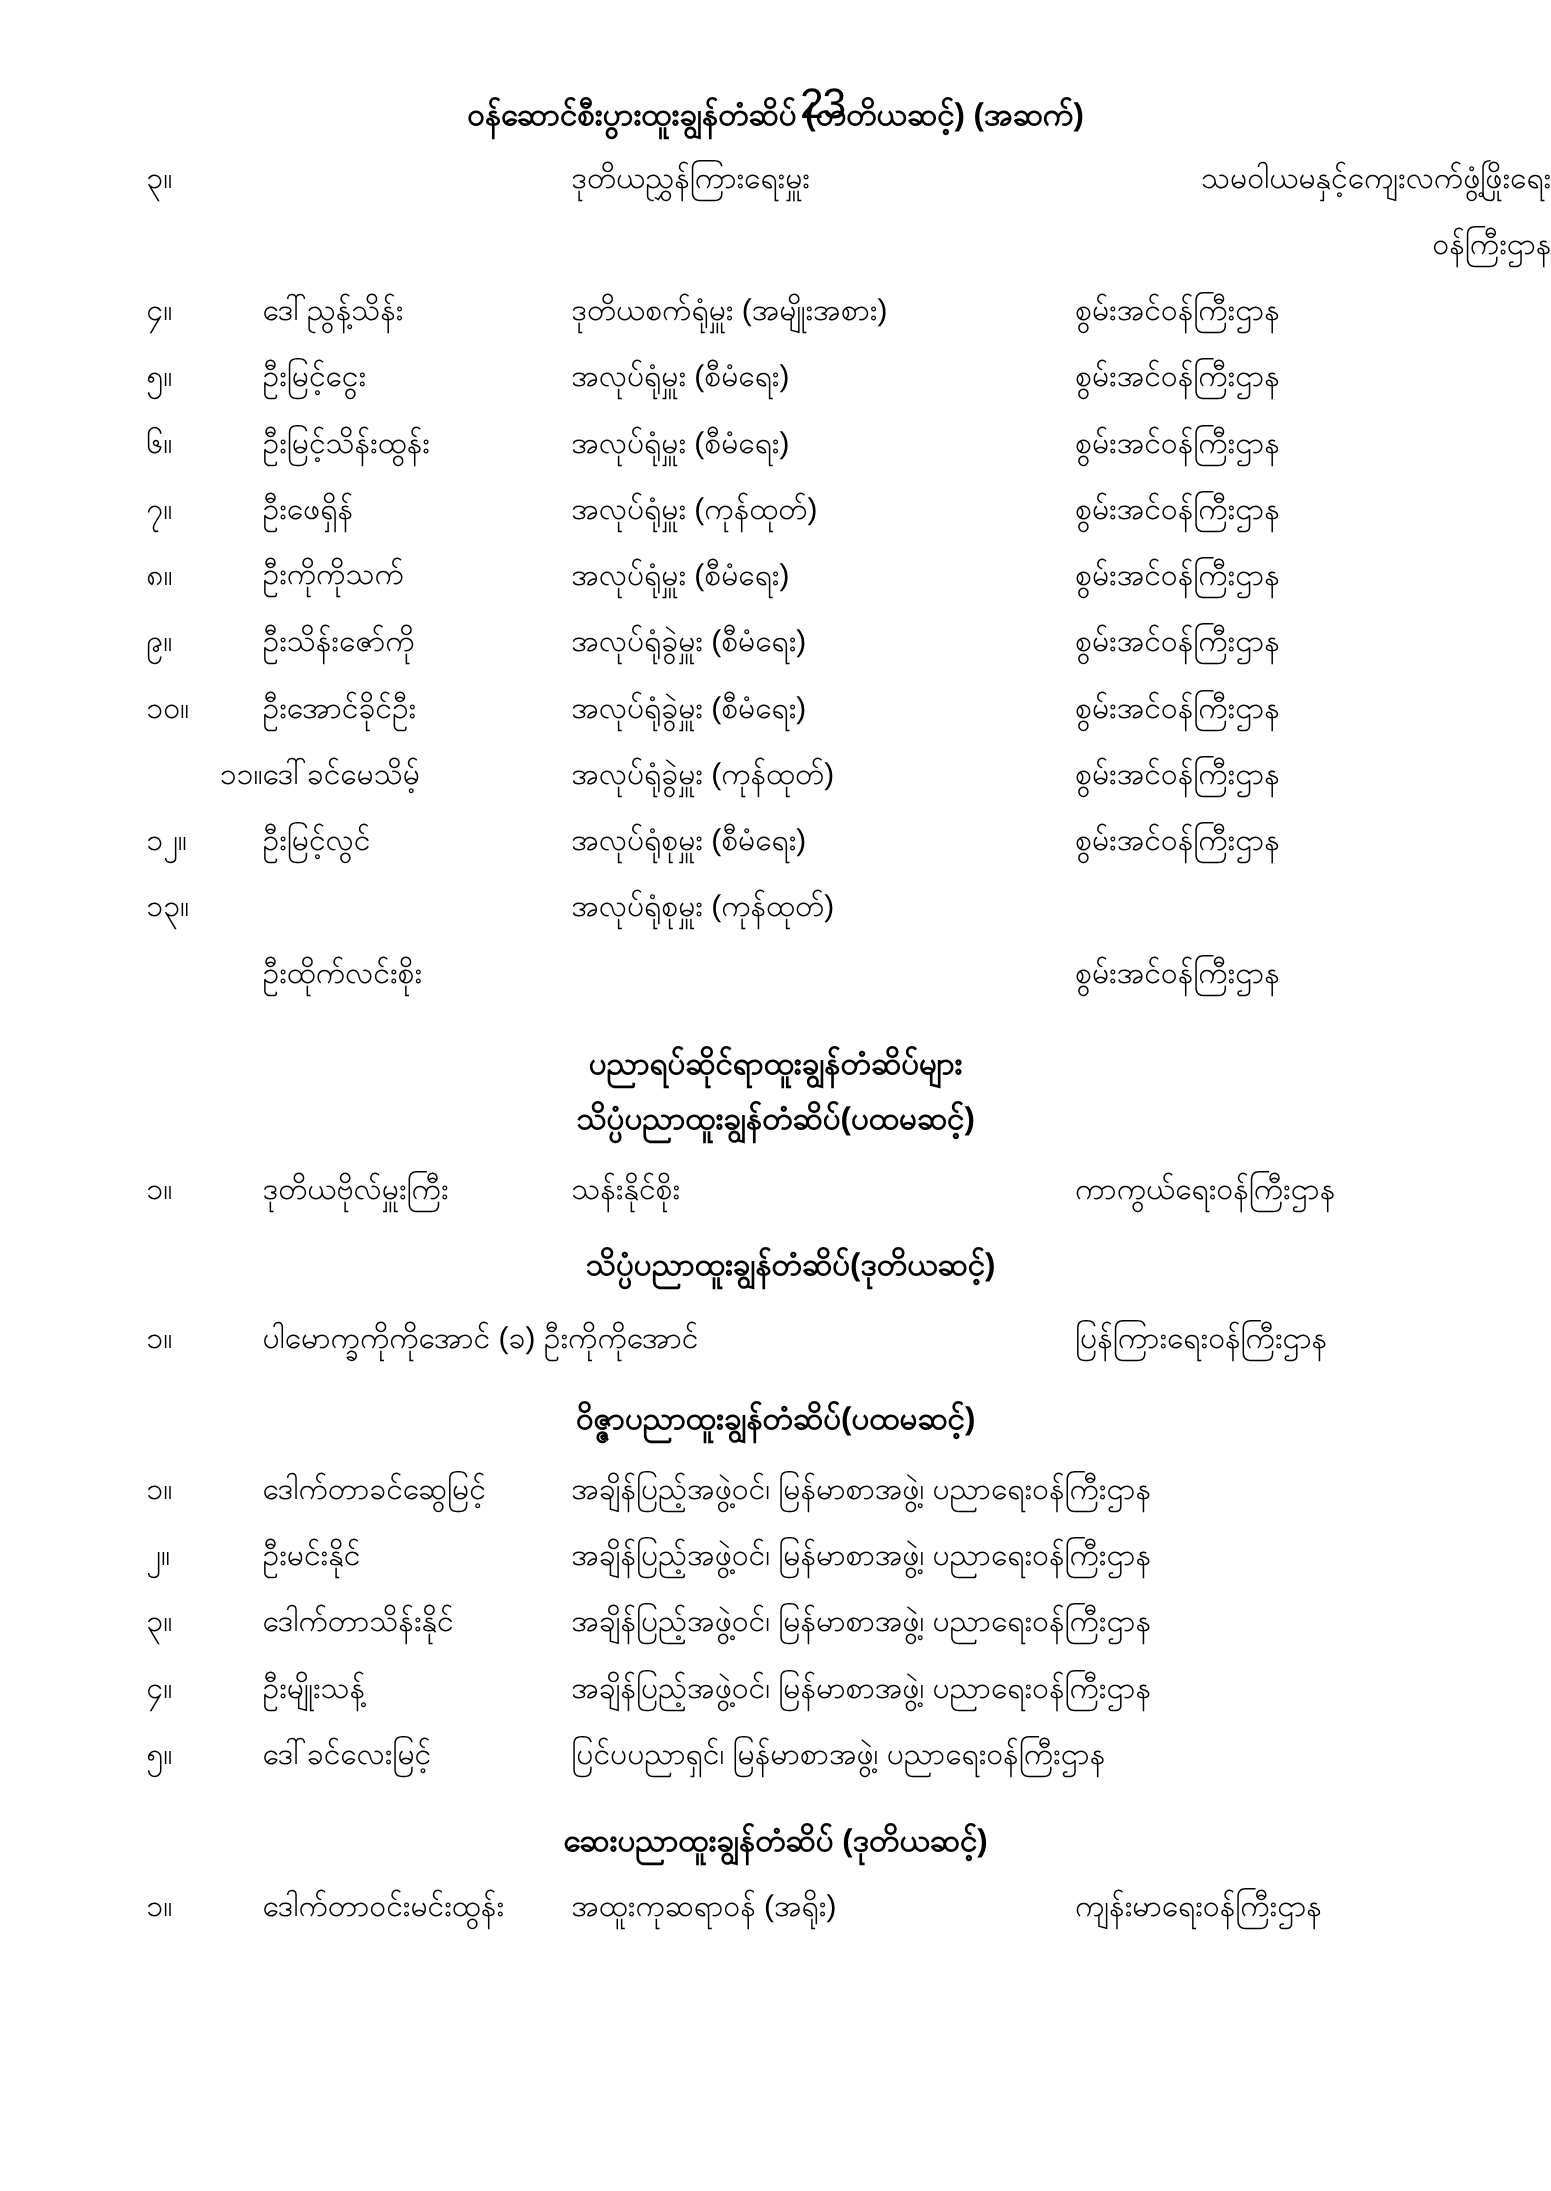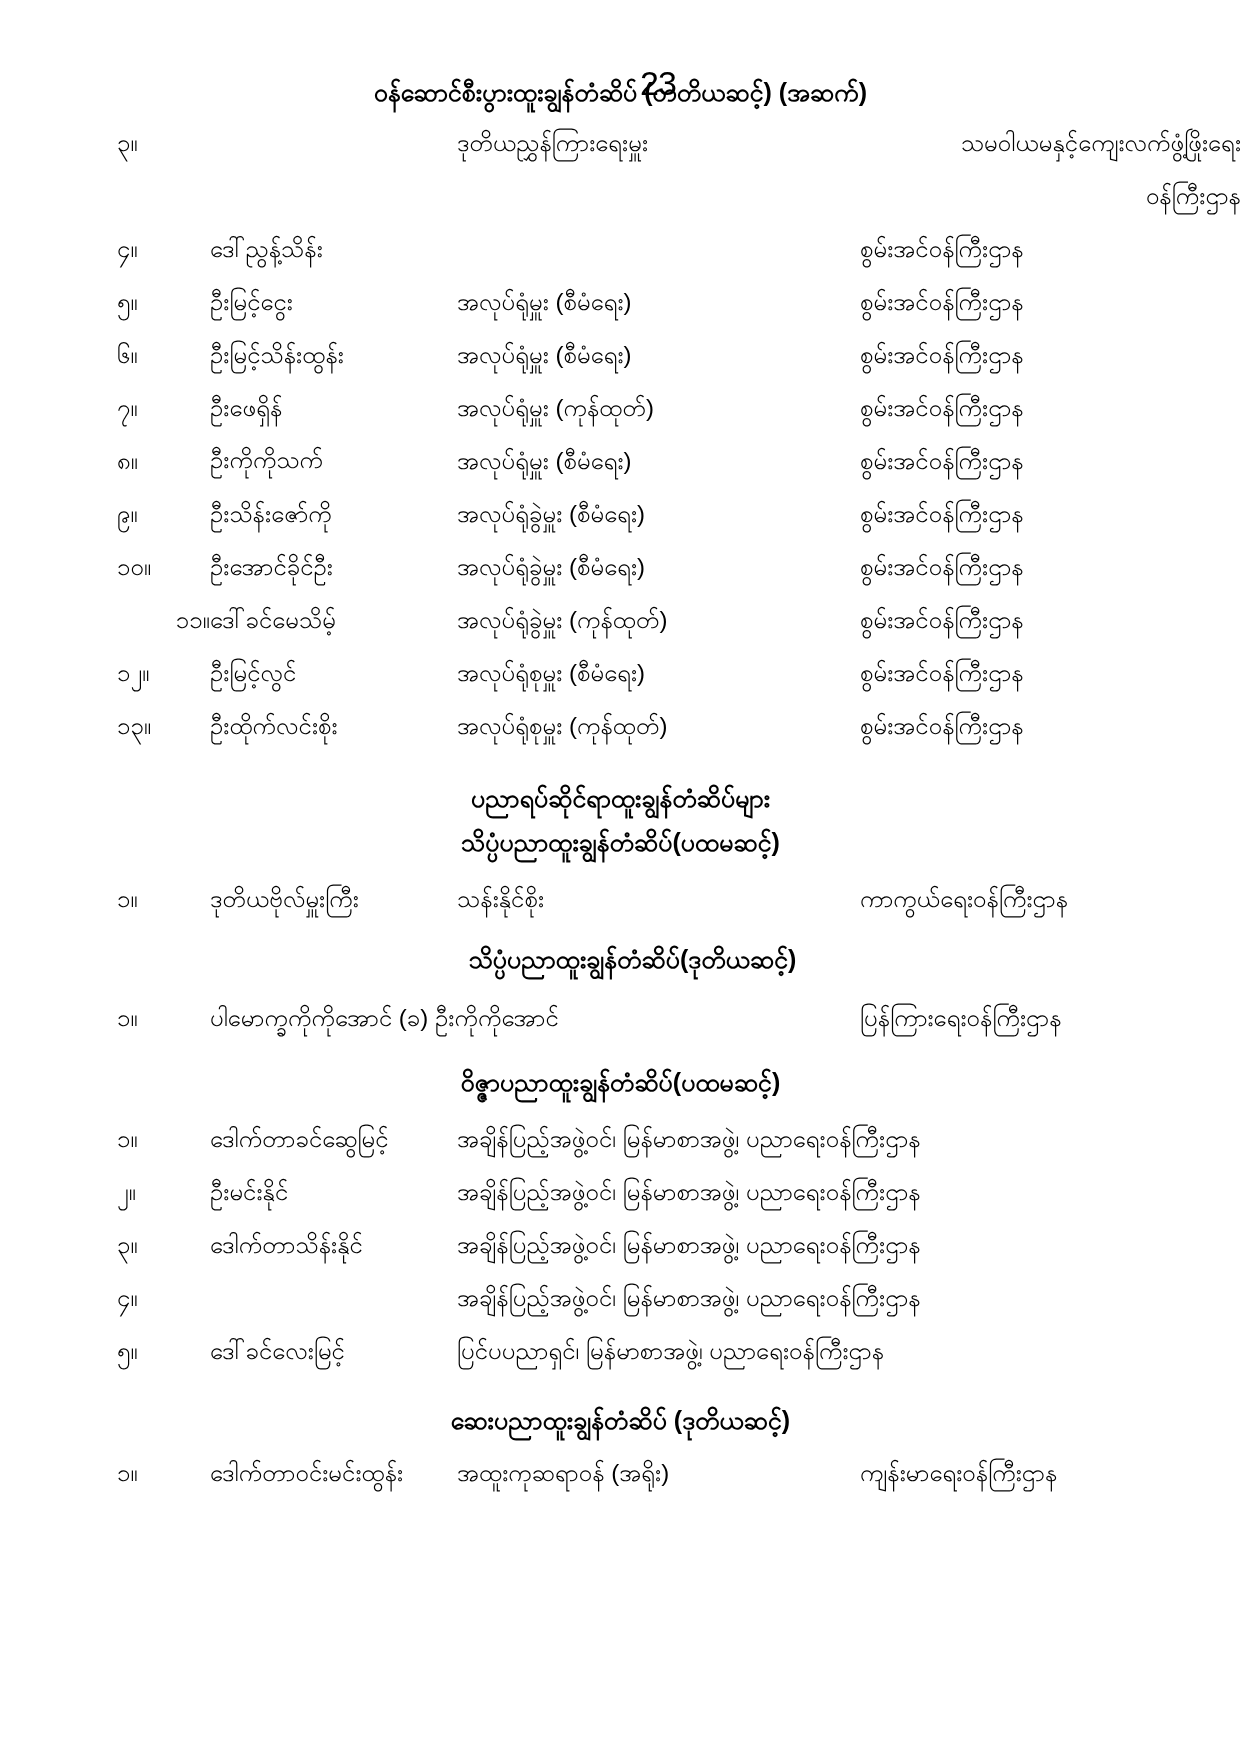--- a/index.html
+++ b/index.html
@@ -67,20 +67,21 @@
           <div class="cell" data-name="row-number" style="grid-column: 1 / span 1;">၃။</div>
           <div class="cell" data-name="row-position" style="grid-column: 3 / span 1;">ဒုတိယညွှန်ကြားရေးမှူး</div>
           <div class="cell" data-name="row-ministry" style="grid-column: 4 / span 1; margin-left: -43px; text-align: right;">
             <div class="cell-line" data-name="row-ministry-line">သမဝါယမနှင့်ကျေးလက်ဖွံ့ဖြိုးရေး</div>
             <div class="cell-line" data-name="row-ministry-line">ဝန်ကြီးဌာန</div>
           </div>
         </div>
         <div class="row" data-name="table-row">
           <div class="cell" data-name="row-number" style="grid-column: 1 / span 1;">၄။</div>
           <div class="cell" data-name="row-name" style="grid-column: 2 / span 1;">ဒေါ်ညွန့်သိန်း</div>
+          <div class="cell" data-name="row-position" style="grid-column: 3 / span 1;">ဒုတိယစက်ရုံမှူး (အမျိုးအစား)</div>
           <div class="cell" data-name="row-ministry" style="grid-column: 4 / span 1;">စွမ်းအင်ဝန်ကြီးဌာန</div>
         </div>
         <div class="row" data-name="table-row">
           <div class="cell" data-name="row-number" style="grid-column: 1 / span 1;">၅။</div>
           <div class="cell" data-name="row-name" style="grid-column: 2 / span 1;">ဦးမြင့်ငွေး</div>
           <div class="cell" data-name="row-position" style="grid-column: 3 / span 1;">အလုပ်ရုံမှူး (စီမံရေး)</div>
           <div class="cell" data-name="row-ministry" style="grid-column: 4 / span 1;">စွမ်းအင်ဝန်ကြီးဌာန</div>
         </div>
         <div class="row" data-name="table-row">
           <div class="cell" data-name="row-number" style="grid-column: 1 / span 1;">၆။</div>
@@ -119,22 +120,22 @@
           <div class="cell" data-name="row-ministry" style="grid-column: 4 / span 1;">စွမ်းအင်ဝန်ကြီးဌာန</div>
         </div>
         <div class="row" data-name="table-row">
           <div class="cell" data-name="row-number" style="grid-column: 1 / span 1;">၁၂။</div>
           <div class="cell" data-name="row-name" style="grid-column: 2 / span 1;">ဦးမြင့်လွင်</div>
           <div class="cell" data-name="row-position" style="grid-column: 3 / span 1;">အလုပ်ရုံစုမှူး (စီမံရေး)</div>
           <div class="cell" data-name="row-ministry" style="grid-column: 4 / span 1;">စွမ်းအင်ဝန်ကြီးဌာန</div>
         </div>
         <div class="row" data-name="table-row">
           <div class="cell" data-name="row-number" style="grid-column: 1 / span 1;">၁၃။</div>
+          <div class="cell" data-name="row-position" style="grid-column: 3 / span 1;">အလုပ်ရုံစုမှူး (ကုန်ထုတ်)</div>
           <div class="cell" data-name="row-name" style="grid-column: 2 / span 1;">ဦးထိုက်လင်းစိုး</div>
-          <div class="cell" data-name="row-position" style="grid-column: 3 / span 1;">အလုပ်ရုံစုမှူး (ကုန်ထုတ်)</div>
           <div class="cell" data-name="row-ministry" style="grid-column: 4 / span 1;">စွမ်းအင်ဝန်ကြီးဌာန</div>
         </div>
       </div>
     </section>
     <section class="doc-section" data-name="section-academic-group">
       <h2 class="section-title" data-name="section-title">ပညာရပ်ဆိုင်ရာထူးချွန်တံဆိပ်များ</h2>
     </section>
     <section class="doc-section" data-name="section-science-first">
       <h2 class="section-title" data-name="section-title">သိပ္ပံပညာထူးချွန်တံဆိပ်(ပထမဆင့်)</h2>
       <div class="rows" data-name="section-rows">
@@ -169,20 +170,21 @@
           <div class="cell" data-name="row-name" style="grid-column: 2 / span 1;">ဦးမင်းနိုင်</div>
           <div class="cell" data-name="row-description" style="grid-column: 3 / span 2;">အချိန်ပြည့်အဖွဲ့ဝင်၊ မြန်မာစာအဖွဲ့၊ ပညာရေးဝန်ကြီးဌာန</div>
         </div>
         <div class="row" data-name="table-row">
           <div class="cell" data-name="row-number" style="grid-column: 1 / span 1;">၃။</div>
           <div class="cell" data-name="row-name" style="grid-column: 2 / span 1;">ဒေါက်တာသိန်းနိုင်</div>
           <div class="cell" data-name="row-description" style="grid-column: 3 / span 2;">အချိန်ပြည့်အဖွဲ့ဝင်၊ မြန်မာစာအဖွဲ့၊ ပညာရေးဝန်ကြီးဌာန</div>
         </div>
         <div class="row" data-name="table-row">
           <div class="cell" data-name="row-number" style="grid-column: 1 / span 1;">၄။</div>
+          <div class="cell" data-name="row-name" style="grid-column: 2 / span 1;">ဦးမျိုးသန့်</div>
           <div class="cell" data-name="row-description" style="grid-column: 3 / span 2;">အချိန်ပြည့်အဖွဲ့ဝင်၊ မြန်မာစာအဖွဲ့၊ ပညာရေးဝန်ကြီးဌာန</div>
         </div>
         <div class="row" data-name="table-row">
           <div class="cell" data-name="row-number" style="grid-column: 1 / span 1;">၅။</div>
           <div class="cell" data-name="row-name" style="grid-column: 2 / span 1;">ဒေါ်ခင်လေးမြင့်</div>
           <div class="cell" data-name="row-description" style="grid-column: 3 / span 2;">ပြင်ပပညာရှင်၊ မြန်မာစာအဖွဲ့၊ ပညာရေးဝန်ကြီးဌာန</div>
         </div>
       </div>
     </section>
     <section class="doc-section" data-name="section-medicine-second">

